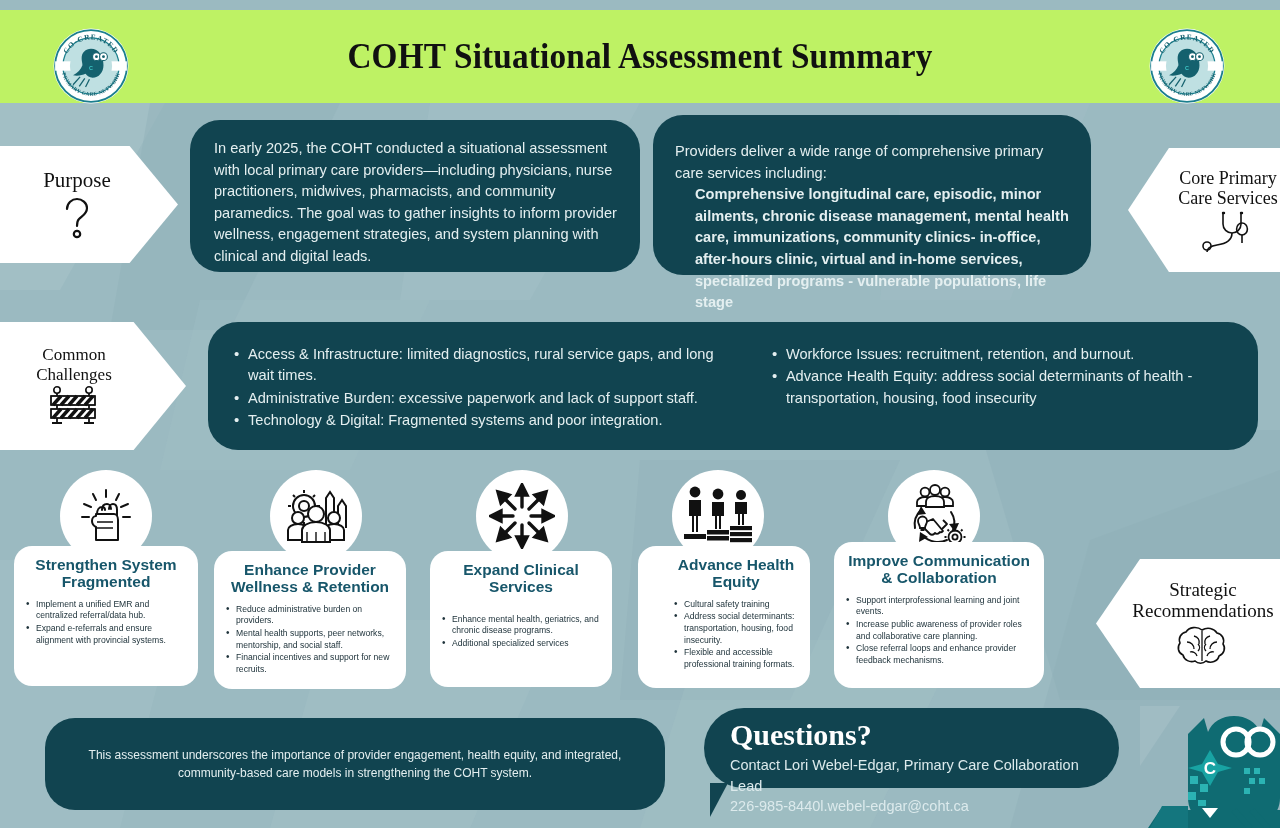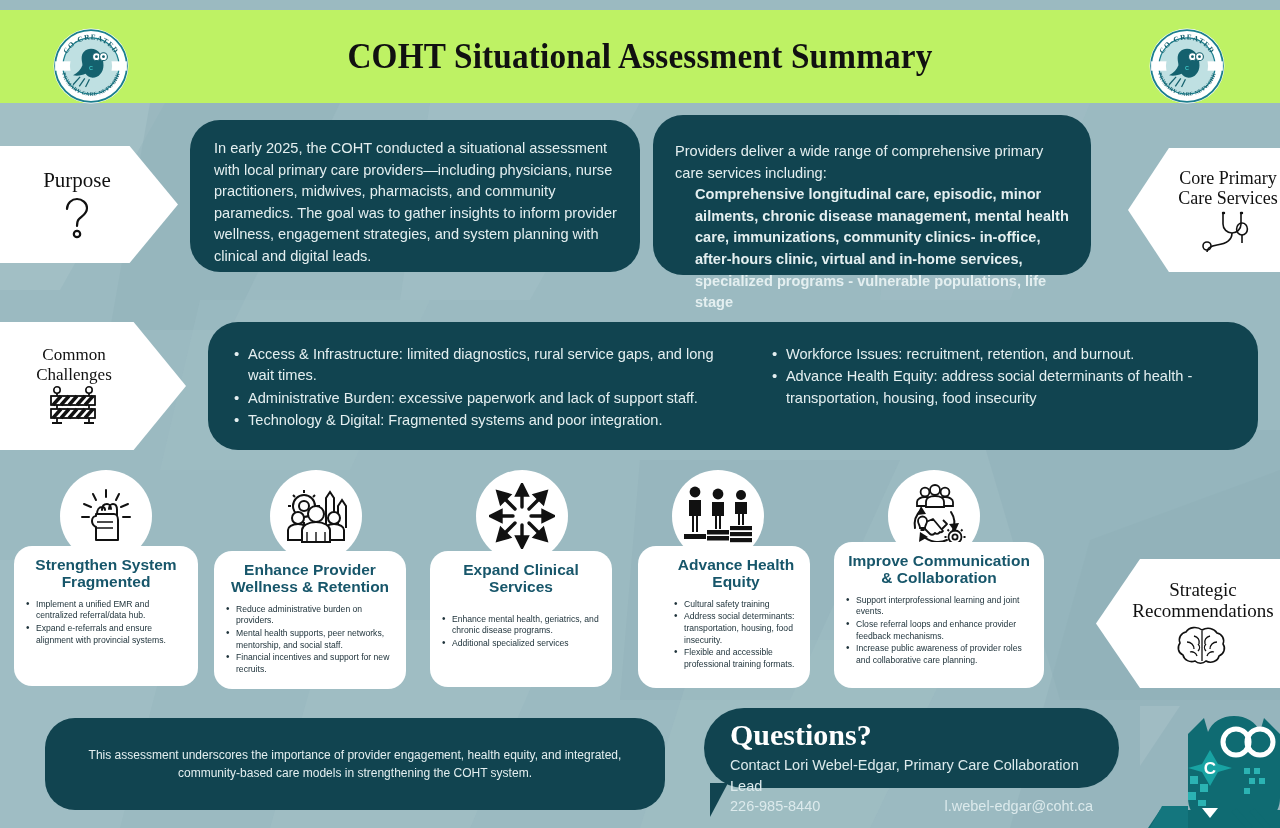--- a/index.html
+++ b/index.html
@@ -132,21 +132,21 @@
 
   .q-title {
     font-family:"Liberation Serif", serif;
     font-weight:bold;
     font-size:30px;
     color:#ffffff;
     line-height:1;
     margin-bottom:5px;
   }
   .q-line { font-size:14.5px; line-height:1.42; color:#dceaec; }
-  .q-row { display:flex; justify-content:space-between; }
+  .q-row { display:flex; }
 
   .bubble-tail {
     position:absolute;
     width:0;height:0;
     border-left:18px solid #114450;
     border-bottom:34px solid transparent;
   }
 </style>
 </head>
 <body>
@@ -459,22 +459,22 @@
       <li>Cultural safety training</li>
       <li>Address social determinants: transportation, housing, food insecurity.</li>
       <li>Flexible and accessible professional training formats.</li>
     </ul>
   </div>
 
   <div class="rec-card" style="left:834px; top:542px; width:210px; height:146px;">
     <div class="rec-title">Improve Communication &amp; Collaboration</div>
     <ul>
       <li>Support interprofessional learning and joint events.</li>
+      <li>Increase public awareness of provider roles and  collaborative care planning.</li>
       <li>Close referral loops and enhance provider feedback mechanisms.</li>
-      <li>Increase public awareness of provider roles and  collaborative care planning.</li>
     </ul>
   </div>
 
   <div class="arrow-l" style="left:1096px; top:559px; width:200px; height:129px;">
     <div class="arrow-label" style="font-size:19px; margin-left:14px;">
       <div>Strategic</div>
       <div>Recommendations</div>
     </div>
     <svg width="56" height="44" viewBox="0 0 56 44" style="margin-left:12px;margin-top:3px;">
       <path d="M28 6 c-5-4 -13-3 -16 2 c-5 1 -8 6 -6 11 c-3 4 -2 10 3 12 c1 5 7 8 12 6 c3 3 8 3 11 0 c5 3 12 0 13-5 c5-2 7-8 4-12 c2-5 -1-10 -6-11 c-3-5 -10-6 -15-3 z" fill="#fff" stroke="#111" stroke-width="1.6"></path>

